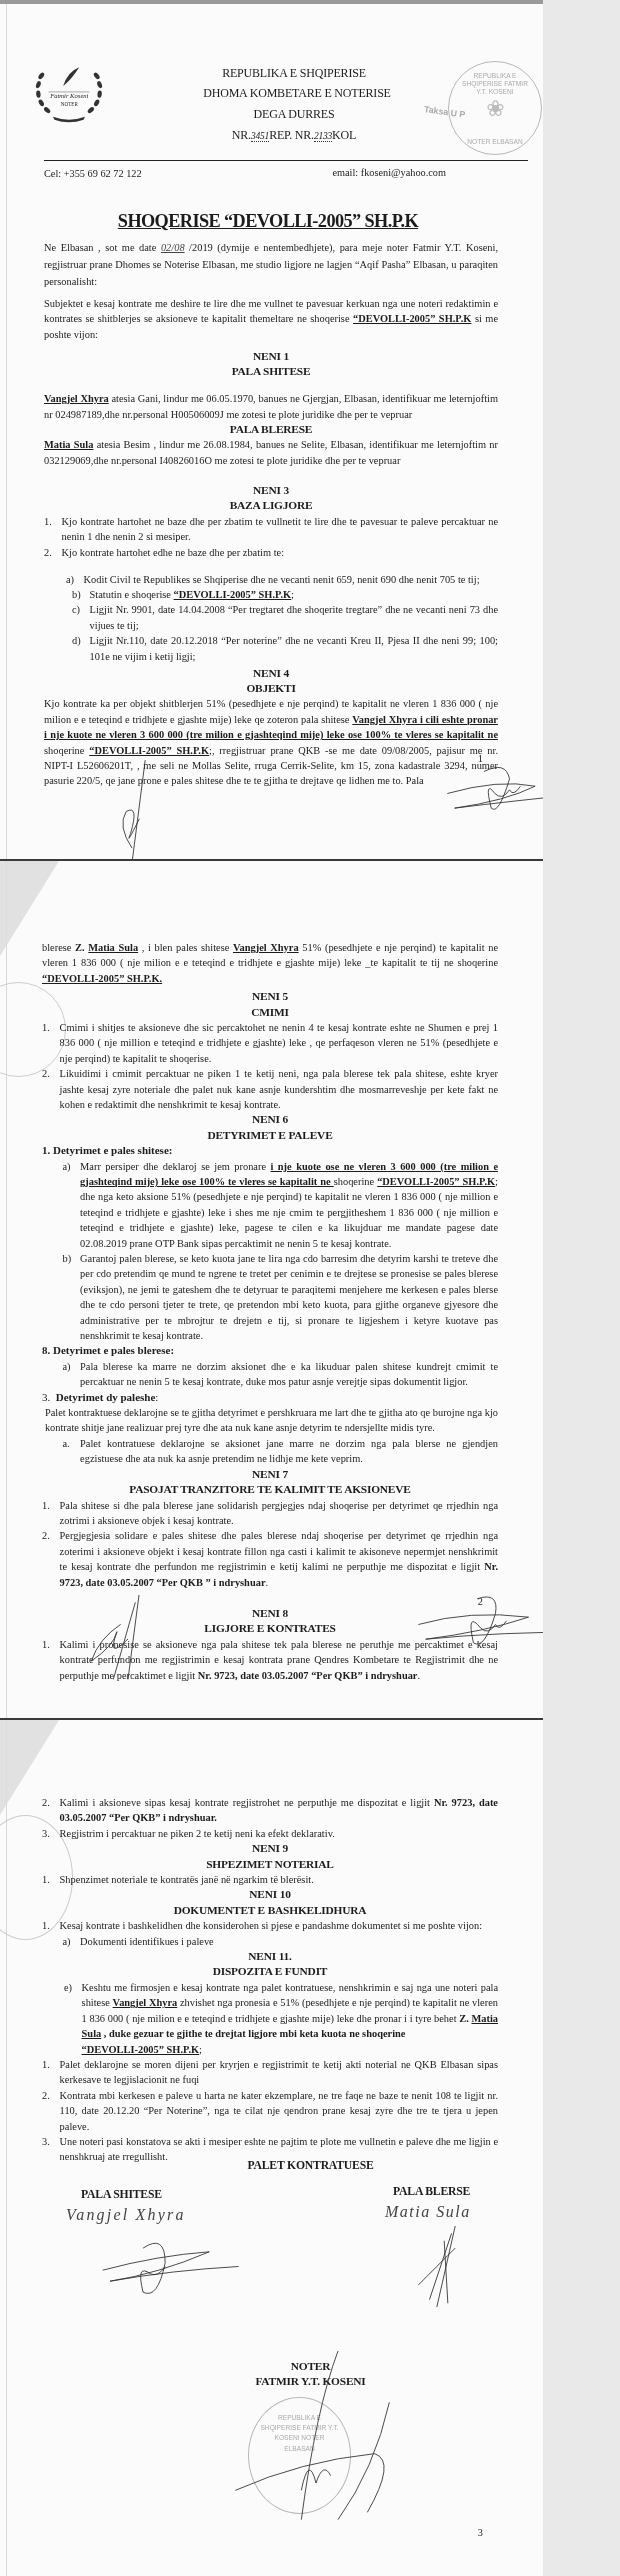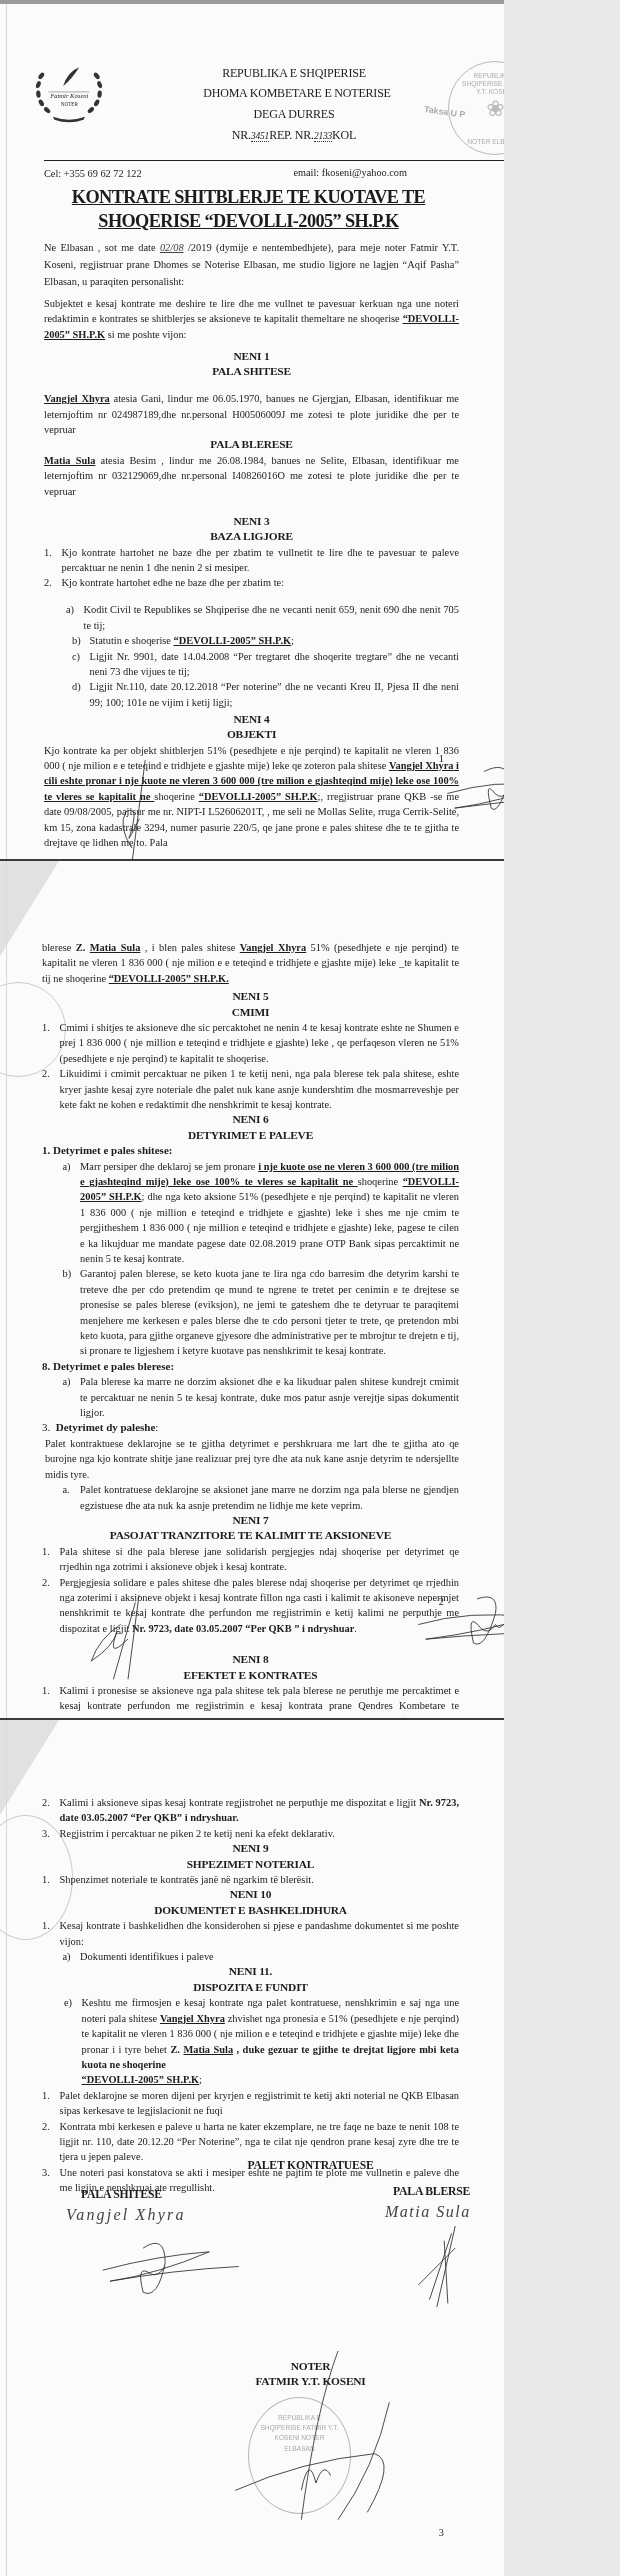--- a/index.html
+++ b/index.html
@@ -1,17 +1,17 @@
 <!DOCTYPE html>
 <html style="font-size:11.7px"><head>
 <meta charset="utf-8">
 <style>
   html, body { margin:0; padding:0; background:#e9e9e9; }
   body { width:621px; font-family:"Liberation Serif", serif; color:#1c1c1c; }
-  .page { position:relative; width:504px; height:859px; background:#fbfbfb; overflow:hidden; box-sizing:border-box; }
+  .page { position:relative; width:543px; height:859px; background:#fbfbfb; overflow:hidden; box-sizing:border-box; }
   .page::before { content:""; position:absolute; left:5.9px; top:0; bottom:0; width:0.7px; background:#d8d8d8; }
   .page.p1 { border-top:4.4px solid #9a9a9a; }
   .page.p2, .page.p3 { border-top:2.9px solid #3a3a3a; }
   .fold { position:absolute; left:0; top:0; width:0; height:0; border-top:95px solid #dcdcdc; border-right:59px solid transparent; opacity:.85; }
   .content { position:absolute; left:44px; right:45px; }
   p, li { margin:0; }
   .para { font-size:10.4px; line-height:15.4px; text-align:justify; }
   .b { font-weight:bold; }
   .u { text-decoration:underline; }
   .heading { text-align:center; font-weight:bold; font-size:11.4px; line-height:15.4px; letter-spacing:-0.2px; }
@@ -71,21 +71,20 @@
     <div style="position:absolute;left:32px;top:32px;width:29px;height:29px;font-size:22px;line-height:29px;color:#bbb;">❀</div>
     <div style="position:absolute;bottom:8.8px;left:14.7px;right:14.7px;font-size:6.6px;">NOTER ELBASAN</div>
   </div>
   <div style="position:absolute;left:424px;top:103px;width:44px;color:#aaa;font-family:'Liberation Sans',sans-serif;font-size:8.8px;font-weight:bold;transform:rotate(8deg);">Taksa U P</div>
 
   <div class="hdr-line" style="top:156px;"></div>
 
   <div style="position:absolute;left:44px;top:164px;font-size:10.3px;">Cel: +355 69 62 72 122</div>
   <div style="position:absolute;right:97px;top:163px;font-size:10.3px;">email: fkoseni@yahoo.com</div>
 
-  <div class="title" style="top:181px;">KONTRATE SHITBLERJE TE KUOTAVE TE</div>
   <div class="title" style="top:205px;">SHOQERISE “DEVOLLI-2005” SH.P.K</div>
 
   <div class="content" style="top:235px;">
     <p class="para" style="line-height:17px;">
       <span>Ne Elbasan , sot me date </span><span class="handwriting u">02/08</span><span> /2019 (dymije e nentembedhjete), para meje noter Fatmir Y.T. Koseni, regjistruar prane Dhomes se Noterise Elbasan, me studio ligjore ne lagjen “Aqif Pasha” Elbasan, u paraqiten personalisht:</span>
     </p>
     <p class="para" style="margin-top:5.9px;">
       <span>Subjektet e kesaj kontrate me deshire te lire dhe me vullnet te pavesuar kerkuan nga une noteri redaktimin e kontrates se shitblerjes se aksioneve te kapitalit themeltare ne shoqerise </span><span class="b u">“DEVOLLI-2005” SH.P.K</span><span> si me poshte vijon:</span>
     </p>
 
@@ -192,21 +191,21 @@
     <div class="ol">
         <span class="n">1.</span>
         <span class="t">Pala shitese si dhe pala blerese jane solidarish pergjegjes ndaj shoqerise per detyrimet qe rrjedhin nga zotrimi i aksioneve objek i kesaj kontrate.</span>
       </div>
     <div class="ol">
         <span class="n">2.</span>
         <span class="t"><span>Pergjegjesia solidare e pales shitese dhe pales blerese ndaj shoqerise per detyrimet qe rrjedhin nga zoterimi i aksioneve objekt i kesaj kontrate fillon nga casti i kalimit te akisoneve nepermjet nenshkrimit te kesaj kontrate dhe perfundon me regjistrimin e ketij kalimi ne perputhje me dispozitat e ligjit </span><span class="b">Nr. 9723, date 03.05.2007 “Per QKB ” i ndryshuar</span><span>.</span></span>
       </div>
 
     <div class="heading" style="margin-top:16px;">NENI 8</div>
-    <div class="heading2">EFEKTET E KONTRATES</div>
+    <div class="heading2">LIGJORE E KONTRATES</div>
     <div class="ol">
         <span class="n">1.</span>
         <span class="t"><span>Kalimi i pronesise se aksioneve nga pala shitese tek pala blerese ne peruthje me percaktimet e kesaj kontrate perfundon me regjistrimin e kesaj kontrata prane Qendres Kombetare te Regjistrimit dhe ne perputhje me percaktimet e ligjit </span><span class="b">Nr. 9723, date 03.05.2007 “Per QKB” i ndryshuar</span><span>.</span></span>
       </div>
   </div>
 
   <div class="pnum" style="top:735px;">2</div>
 
   <svg class="sig" style="left:84px;top:734px;" width="66" height="88" viewBox="0 0 90 120">
       <path d="M75 0 L60 115 M70 10 L40 115 M50 40 Q20 60 10 90 Q40 70 45 50 Q30 90 60 60" stroke="#333" fill="none" stroke-width="1.2"></path>

